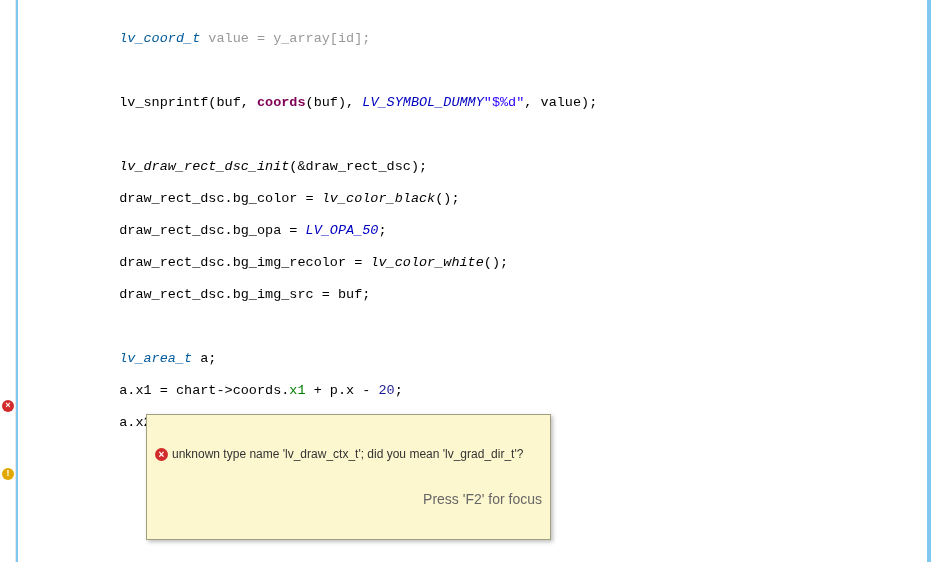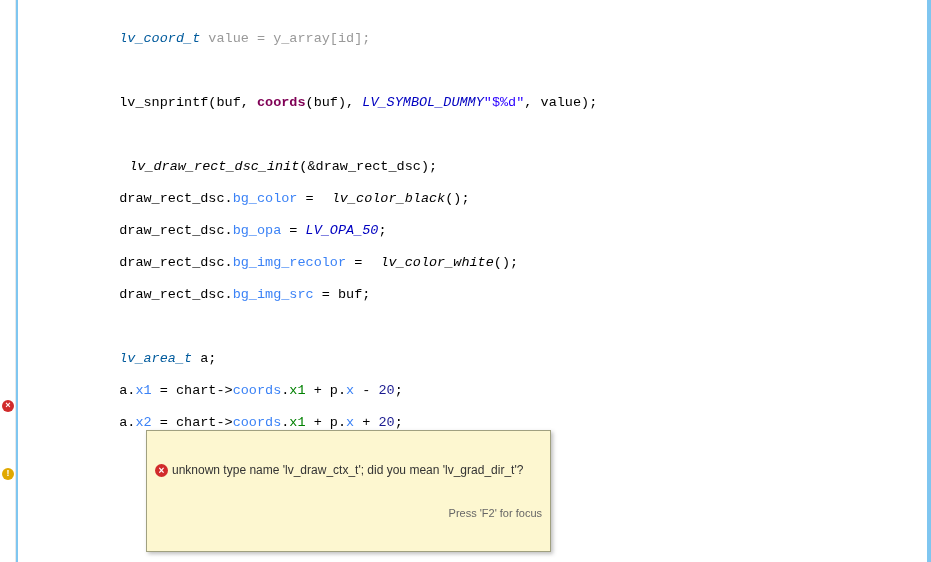--- a/index.html
+++ b/index.html
@@ -62,23 +62,23 @@
     padding-left: 4px;
   }
   .cutoff {
     color: #999;
   }
   
   .kw { color: #7f0055; font-weight: bold; }
   .type { color: #005a9c; font-style: italic; }
   .num { color: #1a1a8f; }
   .str { color: #2a00ff; }
-  .field { color: #3b82f6; }
+  .field { color: #000000; }
   .fieldg { color: #008000; }
-  .fni { color: #000000; font-style: italic; margin-left: 10px; }
+  .fni { color: #000000; font-style: italic; }
   .macro { color: #0000c0; font-style: italic; text-align: center; }
 
   
   .tooltip {
     position: absolute;
     background: #fdf7d0;
     border: 1px solid #a0a080;
     box-shadow: 2px 2px 4px rgba(0,0,0,0.25);
     font-family: Tahoma, Arial, sans-serif;
     font-size: 12px;
@@ -103,21 +103,21 @@
     justify-content: center;
     font-size: 10px;
     font-weight: bold;
     flex-shrink: 0;
   }
   .tt-err-icon::after { content: "×"; }
   .tooltip-row2 {
     padding: 0 8px 4px 8px;
     text-align: right;
     color: #666;
-    font-size: 11px;
+    font-size: 14px;
   }
   .fade-top {
     background: linear-gradient(#fff 0%, rgba(255,255,255,0) 100%);
     position: absolute;
     top:0; left:16px; right:0; height:6px;
   }
   .fade-bot {
     background: linear-gradient(rgba(255,255,255,0) 0%, #fff 100%);
     position: absolute;
     bottom:0; left:16px; right:0; height:6px;
@@ -154,21 +154,21 @@
 
 
 
 
 
 
 
 
 
 
-    <div class="tooltip" style="left:128px; top:430px;">
+    <div class="tooltip" style="left:128px; top:414px;">
       <div class="tooltip-row1">
         <span class="tt-err-icon"></span>
         <span>unknown type name 'lv_draw_ctx_t'; did you mean 'lv_grad_dir_t'?</span>
       </div>
       <div class="tooltip-row2">Press 'F2' for focus</div>
     </div>
 
     <div class="fade-top"></div>
     <div class="fade-bot"></div>
   </div>

